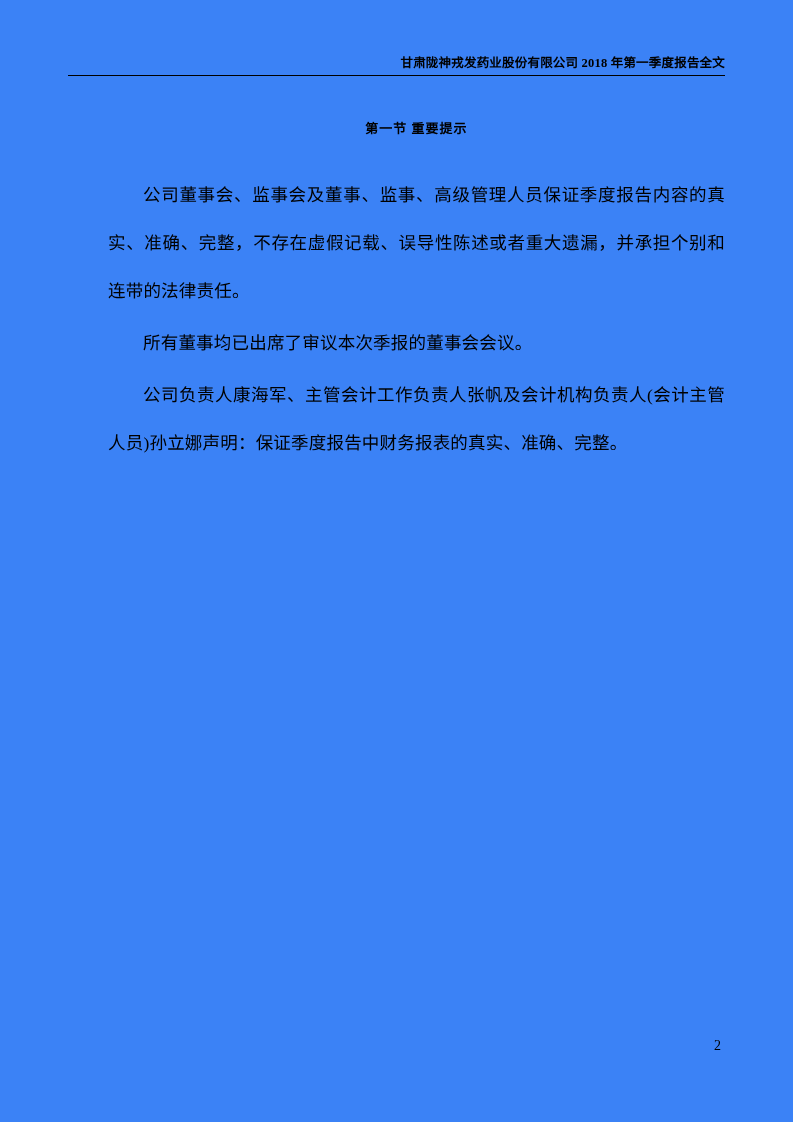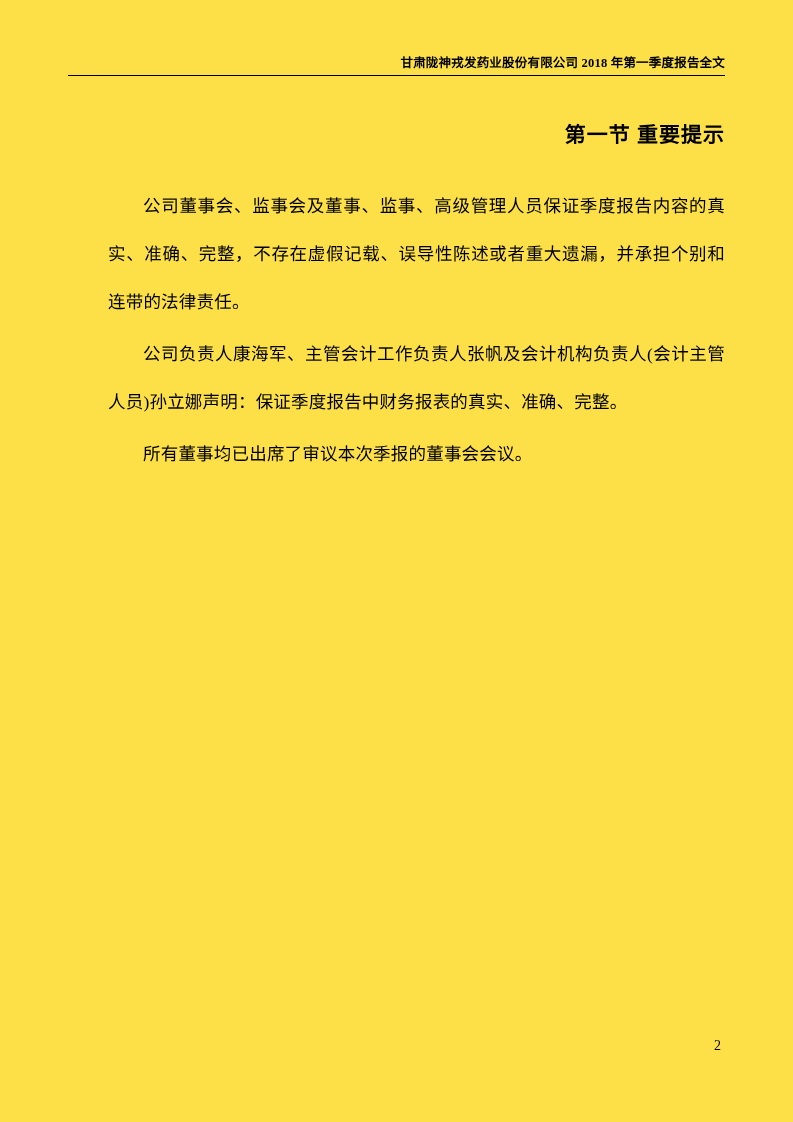--- a/index.html
+++ b/index.html
@@ -10,21 +10,21 @@
   }
   body {
     font-family: "Liberation Serif", "DejaVu Serif", serif;
     color: #000000;
   }
   .page {
     position: relative;
     width: 793px;
     height: 1122px;
     margin: 0 auto;
-    background: #fde047;
+    background: #3b82f6;
     overflow: hidden;
     box-sizing: border-box;
   }
   .page-header {
     position: absolute;
     top: 52px;
     left: 68px;
     right: 68px;
     text-align: right;
     font-family: "Liberation Serif", "DejaVu Serif", serif;
@@ -43,24 +43,24 @@
     height: 0;
     border-top: 1px solid #000000;
   }
   .content {
     position: absolute;
     top: 118px;
     left: 108px;
     right: 68px;
   }
   .section-title {
-    text-align: right;
+    text-align: center;
     font-family: "Liberation Serif", "DejaVu Serif", serif;
     font-weight: bold;
-    font-size: 21px;
+    font-size: 13px;
     letter-spacing: 1px;
     margin: 0 0 34px 0;
     color: #000000;
   }
   .para {
     font-family: "Liberation Serif", "DejaVu Serif", serif;
     font-size: 17.5px;
     line-height: 48px;
     text-align: justify;
     text-justify: inter-ideograph;
@@ -89,21 +89,21 @@
   <div class="page-header">甘肃陇神戎发药业股份有限公司 2018 年第一季度报告全文</div>
 
   <div class="header-rule"></div>
 
   <div class="content">
 
     <h1 class="section-title">第一节  重要提示</h1>
 
     <p class="para">公司董事会、监事会及董事、监事、高级管理人员保证季度报告内容的真实、准确、完整，不存在虚假记载、误导性陈述或者重大遗漏，并承担个别和连带的法律责任。</p>
 
+    <p class="para">所有董事均已出席了审议本次季报的董事会会议。</p>
+
     <p class="para">公司负责人康海军、主管会计工作负责人张帆及会计机构负责人(会计主管人员)孙立娜声明：保证季度报告中财务报表的真实、准确、完整。</p>
-
-    <p class="para">所有董事均已出席了审议本次季报的董事会会议。</p>
 
   </div>
 
   <div class="page-number">2</div>
 
 </div>
 
 </body></html>

